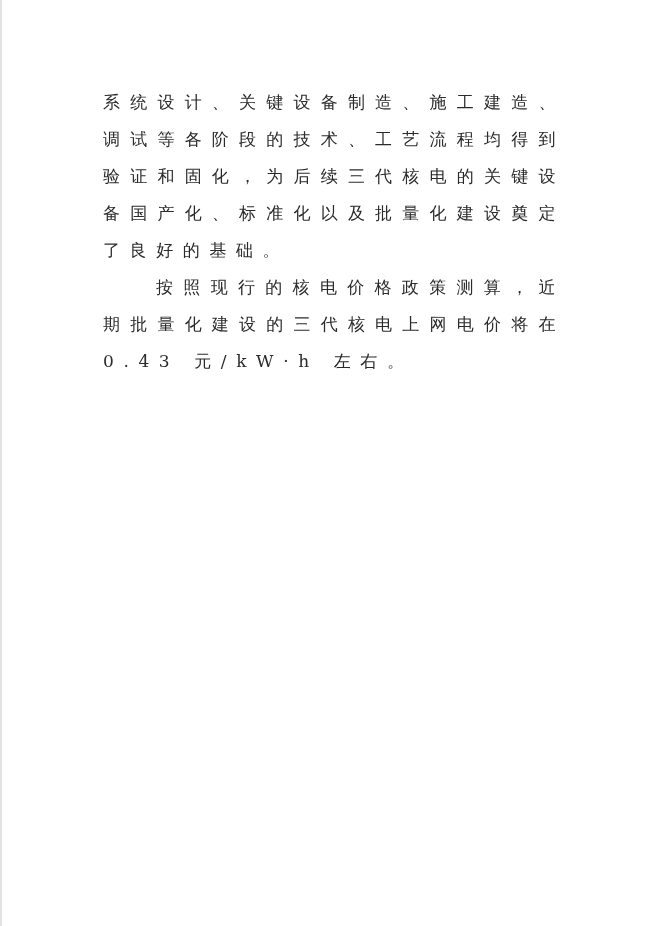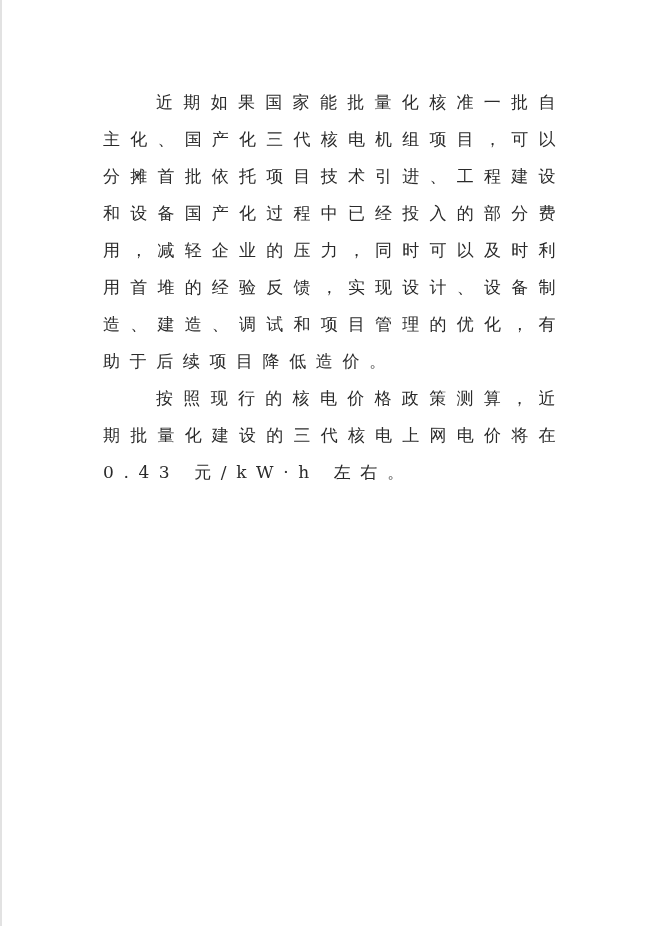--- a/index.html
+++ b/index.html
@@ -41,17 +41,17 @@
     }
     .para.indent {
       text-indent: 53px;
     }
   </style>
 </head>
 <body>
 
 <div class="page">
   <div class="body-text">
-    <p class="para indent">近期如果国家能批量化核准一批自主化、国产化三代核电机组项目，可以分摊首批依托项目技术引进、工程建设和设备国产化过程中已经投入的部分费用，减轻企业的压力，同时可以及时利用首堆的经验反馈，实现设计、设备制造、建造、调试和项目管理的优化，有助于后续项目降低造价。</p>
+    <p class="para">系统设计、关键设备制造、施工建造、调试等各阶段的技术、工艺流程均得到验证和固化，为后续三代核电的关键设备国产化、标准化以及批量化建设奠定了良好的基础。</p>
     <p class="para indent">按照现行的核电价格政策测算，近期批量化建设的三代核电上网电价将在 0.43 元/kW·h 左右。</p>
 
   </div>
 </div>
 
 </body></html>

